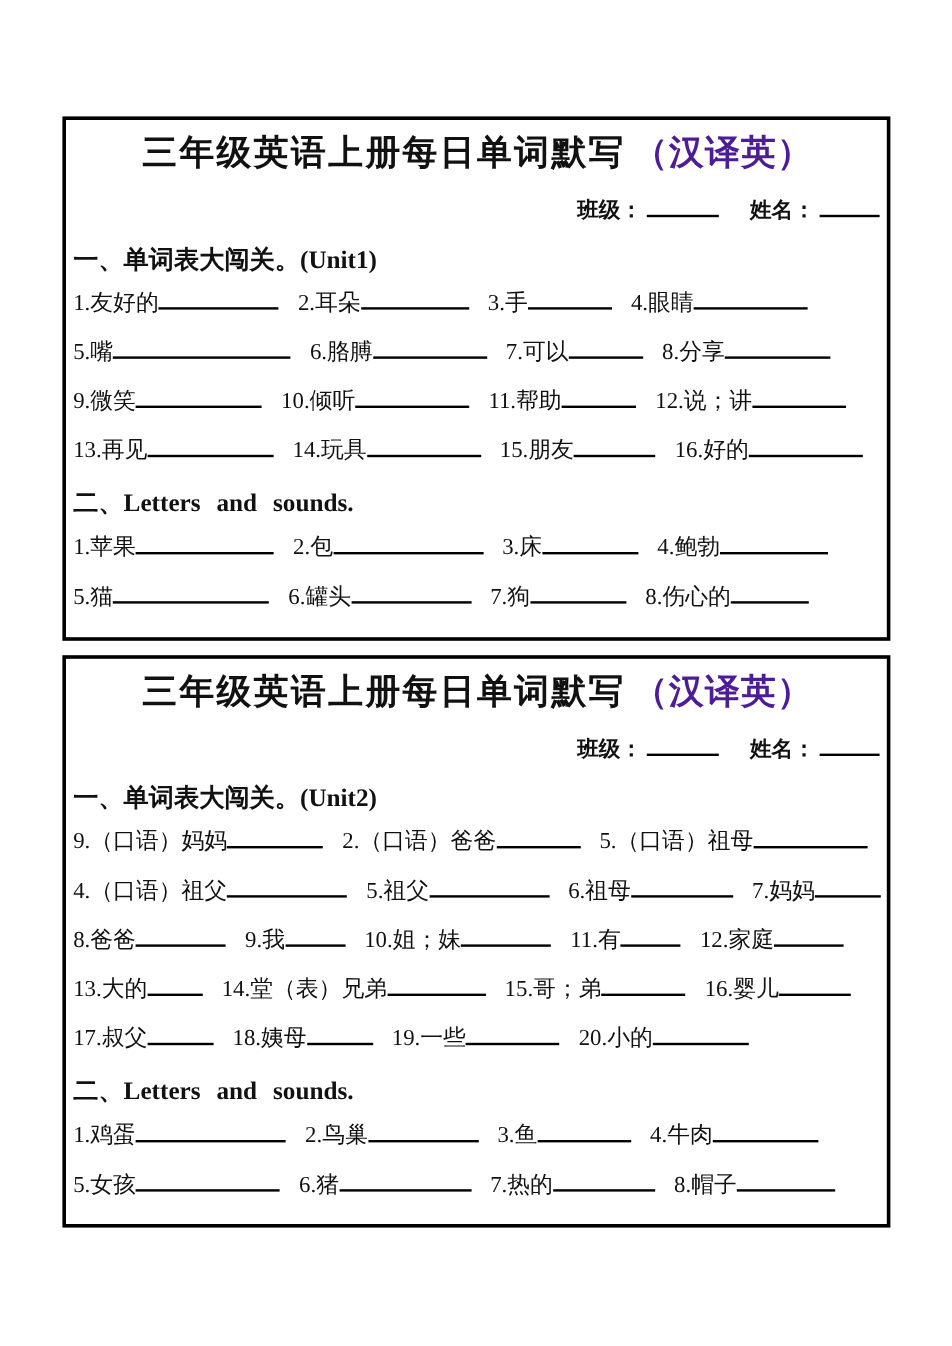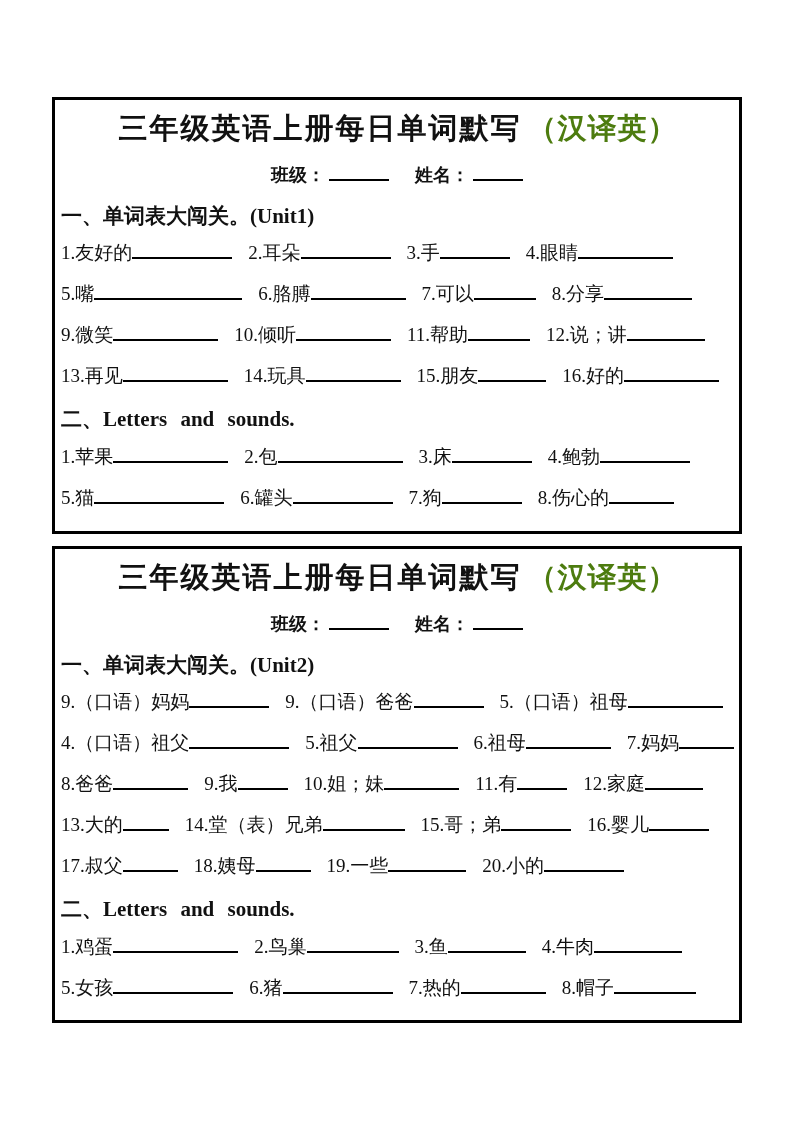--- a/index.html
+++ b/index.html
@@ -11,23 +11,23 @@
   .sheet{
     position:absolute;left:52px;width:690px;box-sizing:border-box;
     border:3px solid #000;background:#fff;padding:2px 4px 0 6px;overflow:hidden;
   }
   #sheet1{top:97px;height:437px;}
   #sheet2{top:546px;height:477px;}
   .sheet-title{
     margin:6px 0 0 0;text-align:center;font-size:29px;font-weight:bold;
     letter-spacing:2px;line-height:40px;white-space:nowrap;
   }
-  .sheet-title .red{color:#4d7c0f;margin-left:6px;letter-spacing:1px;}
+  .sheet-title .red{color:#4c1d95;margin-left:6px;letter-spacing:1px;}
   .meta{
-    margin-top:14px;text-align:center;font-size:18px;font-weight:bold;
+    margin-top:14px;text-align:right;font-size:18px;font-weight:bold;
     line-height:26px;padding-right:2px;white-space:nowrap;
   }
   .blank{
     display:inline-block;border-bottom:2px solid #000;height:14px;
     vertical-align:baseline;
   }
   .meta-blank-class{width:60px;margin-left:4px;}
   .meta-blank-name{width:50px;margin-left:4px;}
   .meta-gap{display:inline-block;width:26px;}
   .part-heading{
@@ -64,21 +64,21 @@
     </div>
 </section>
 
 <section class="sheet" id="sheet2">
   <h1 class="sheet-title"><span>三年级英语上册每日单词默写</span><span class="red">（汉译英）</span></h1>
   <div class="meta">
     <span>班级：</span><span class="blank meta-blank-class"></span><span class="meta-gap"></span><span>姓名：</span><span class="blank meta-blank-name"></span>
   </div>
   <h2 class="part-heading">一、单词表大闯关。(Unit2)</h2>
   <div class="rows">
-      <div class="word-row"><span class="word-item"><span class="word-label">9.（口语）妈妈</span><span class="blank" style="width: 80px;"></span></span><span class="word-item"><span class="word-label">9.（口语）爸爸</span><span class="blank" style="width: 70px;"></span></span><span class="word-item"><span class="word-label">5.（口语）祖母</span><span class="blank" style="width: 95px;"></span></span></div>
+      <div class="word-row"><span class="word-item"><span class="word-label">9.（口语）妈妈</span><span class="blank" style="width: 80px;"></span></span><span class="word-item"><span class="word-label">2.（口语）爸爸</span><span class="blank" style="width: 70px;"></span></span><span class="word-item"><span class="word-label">5.（口语）祖母</span><span class="blank" style="width: 95px;"></span></span></div>
       <div class="word-row"><span class="word-item"><span class="word-label">4.（口语）祖父</span><span class="blank" style="width: 100px;"></span></span><span class="word-item"><span class="word-label">5.祖父</span><span class="blank" style="width: 100px;"></span></span><span class="word-item"><span class="word-label">6.祖母</span><span class="blank" style="width: 85px;"></span></span><span class="word-item"><span class="word-label">7.妈妈</span><span class="blank" style="width: 55px;"></span></span></div>
       <div class="word-row"><span class="word-item"><span class="word-label">8.爸爸</span><span class="blank" style="width: 75px;"></span></span><span class="word-item"><span class="word-label">9.我</span><span class="blank" style="width: 50px;"></span></span><span class="word-item"><span class="word-label">10.姐；妹</span><span class="blank" style="width: 75px;"></span></span><span class="word-item"><span class="word-label">11.有</span><span class="blank" style="width: 50px;"></span></span><span class="word-item"><span class="word-label">12.家庭</span><span class="blank" style="width: 58px;"></span></span></div>
       <div class="word-row"><span class="word-item"><span class="word-label">13.大的</span><span class="blank" style="width: 46px;"></span></span><span class="word-item"><span class="word-label">14.堂（表）兄弟</span><span class="blank" style="width: 82px;"></span></span><span class="word-item"><span class="word-label">15.哥；弟</span><span class="blank" style="width: 70px;"></span></span><span class="word-item"><span class="word-label">16.婴儿</span><span class="blank" style="width: 60px;"></span></span></div>
       <div class="word-row"><span class="word-item"><span class="word-label">17.叔父</span><span class="blank" style="width: 55px;"></span></span><span class="word-item"><span class="word-label">18.姨母</span><span class="blank" style="width: 55px;"></span></span><span class="word-item"><span class="word-label">19.一些</span><span class="blank" style="width: 78px;"></span></span><span class="word-item"><span class="word-label">20.小的</span><span class="blank" style="width: 80px;"></span></span></div>
     </div>
   <h2 class="part-heading letters">二、Letters and sounds.</h2>
   <div class="rows">
       <div class="word-row"><span class="word-item"><span class="word-label">1.鸡蛋</span><span class="blank" style="width: 125px;"></span></span><span class="word-item"><span class="word-label">2.鸟巢</span><span class="blank" style="width: 92px;"></span></span><span class="word-item"><span class="word-label">3.鱼</span><span class="blank" style="width: 78px;"></span></span><span class="word-item"><span class="word-label">4.牛肉</span><span class="blank" style="width: 88px;"></span></span></div>
       <div class="word-row"><span class="word-item"><span class="word-label">5.女孩</span><span class="blank" style="width: 120px;"></span></span><span class="word-item"><span class="word-label">6.猪</span><span class="blank" style="width: 110px;"></span></span><span class="word-item"><span class="word-label">7.热的</span><span class="blank" style="width: 85px;"></span></span><span class="word-item"><span class="word-label">8.帽子</span><span class="blank" style="width: 82px;"></span></span></div>
     </div>

